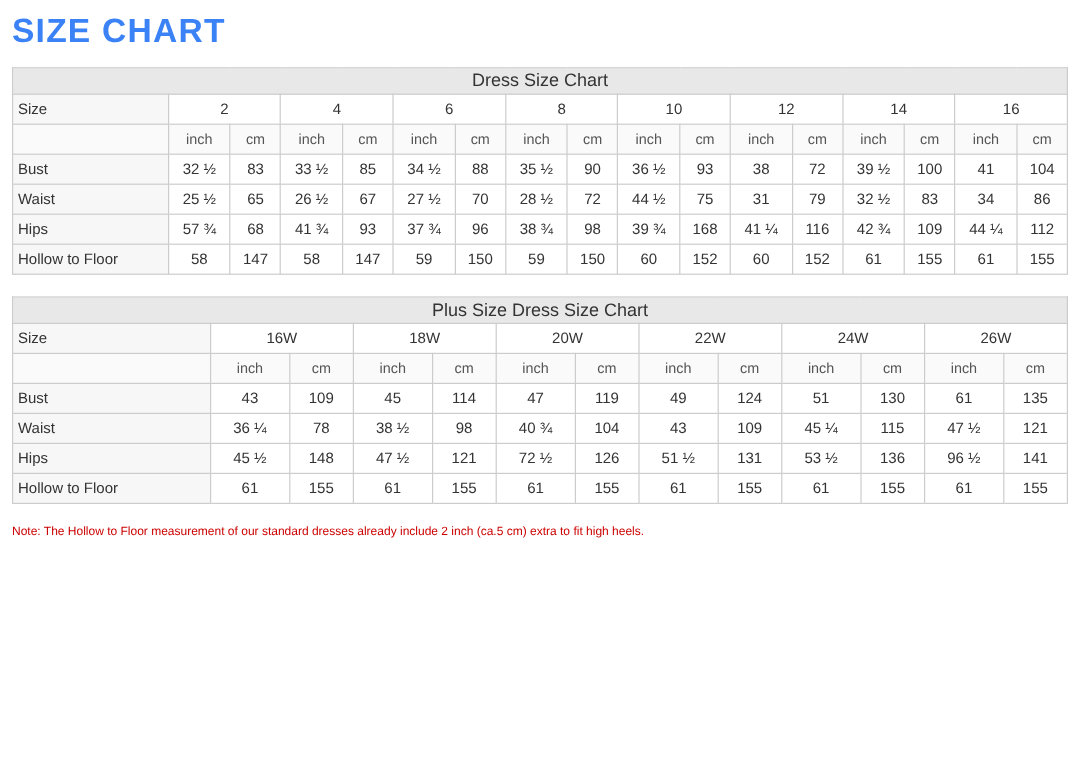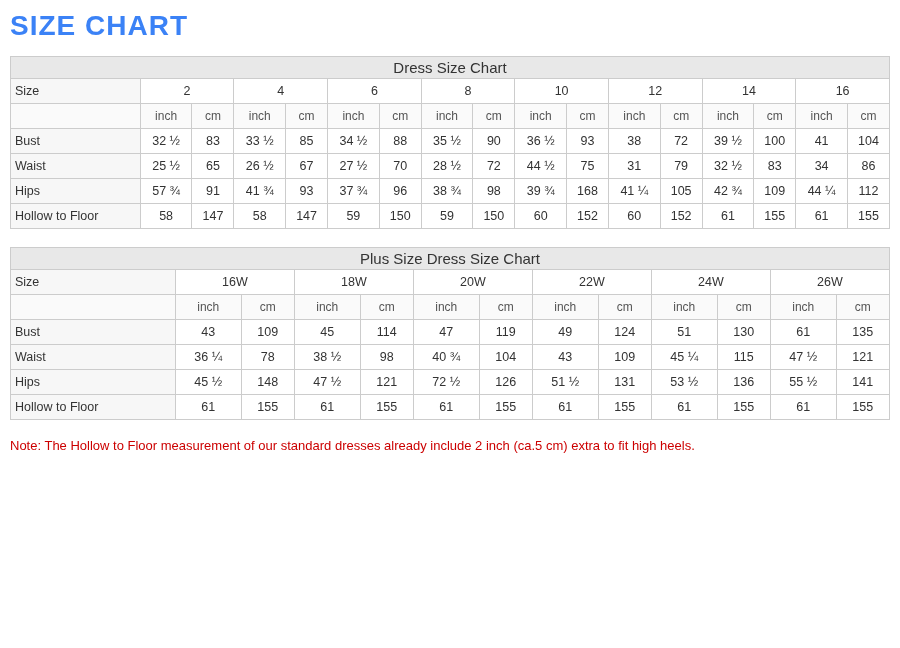--- a/index.html
+++ b/index.html
@@ -46,21 +46,21 @@
     }
     .size-row td {
       font-weight: normal;
     }
     .unit-row td {
       color: #555;
       font-size: 12px;
       background: #fafafa;
     }
     .note {
-      font-size: 13px;
+      font-size: 10px;
       color: #c00;
       margin-top: 6px;
     }
   </style>
 </head>
 <body>
 
 <h1>SIZE CHART</h1>
 
 <div class="chart-section">
@@ -135,31 +135,31 @@
           <td>31</td>
           <td>79</td>
           <td>32 ½</td>
           <td>83</td>
           <td>34</td>
           <td>86</td>
         </tr>
         <tr>
           <td class="row-label">Hips</td>
           <td>57 ¾</td>
-          <td>91</td>
+          <td>68</td>
           <td>41 ¾</td>
           <td>93</td>
           <td>37 ¾</td>
           <td>96</td>
           <td>38 ¾</td>
           <td>98</td>
           <td>39 ¾</td>
           <td>168</td>
           <td>41 ¼</td>
-          <td>105</td>
+          <td>116</td>
           <td>42 ¾</td>
           <td>109</td>
           <td>44 ¼</td>
           <td>112</td>
         </tr>
         <tr>
           <td class="row-label">Hollow to Floor</td>
           <td>58</td>
           <td>147</td>
           <td>58</td>
@@ -248,21 +248,21 @@
           <td>45 ½</td>
           <td>148</td>
           <td>47 ½</td>
           <td>121</td>
           <td>72 ½</td>
           <td>126</td>
           <td>51 ½</td>
           <td>131</td>
           <td>53 ½</td>
           <td>136</td>
-          <td>55 ½</td>
+          <td>96 ½</td>
           <td>141</td>
         </tr>
         <tr>
           <td class="row-label">Hollow to Floor</td>
           <td>61</td>
           <td>155</td>
           <td>61</td>
           <td>155</td>
           <td>61</td>
           <td>155</td>

